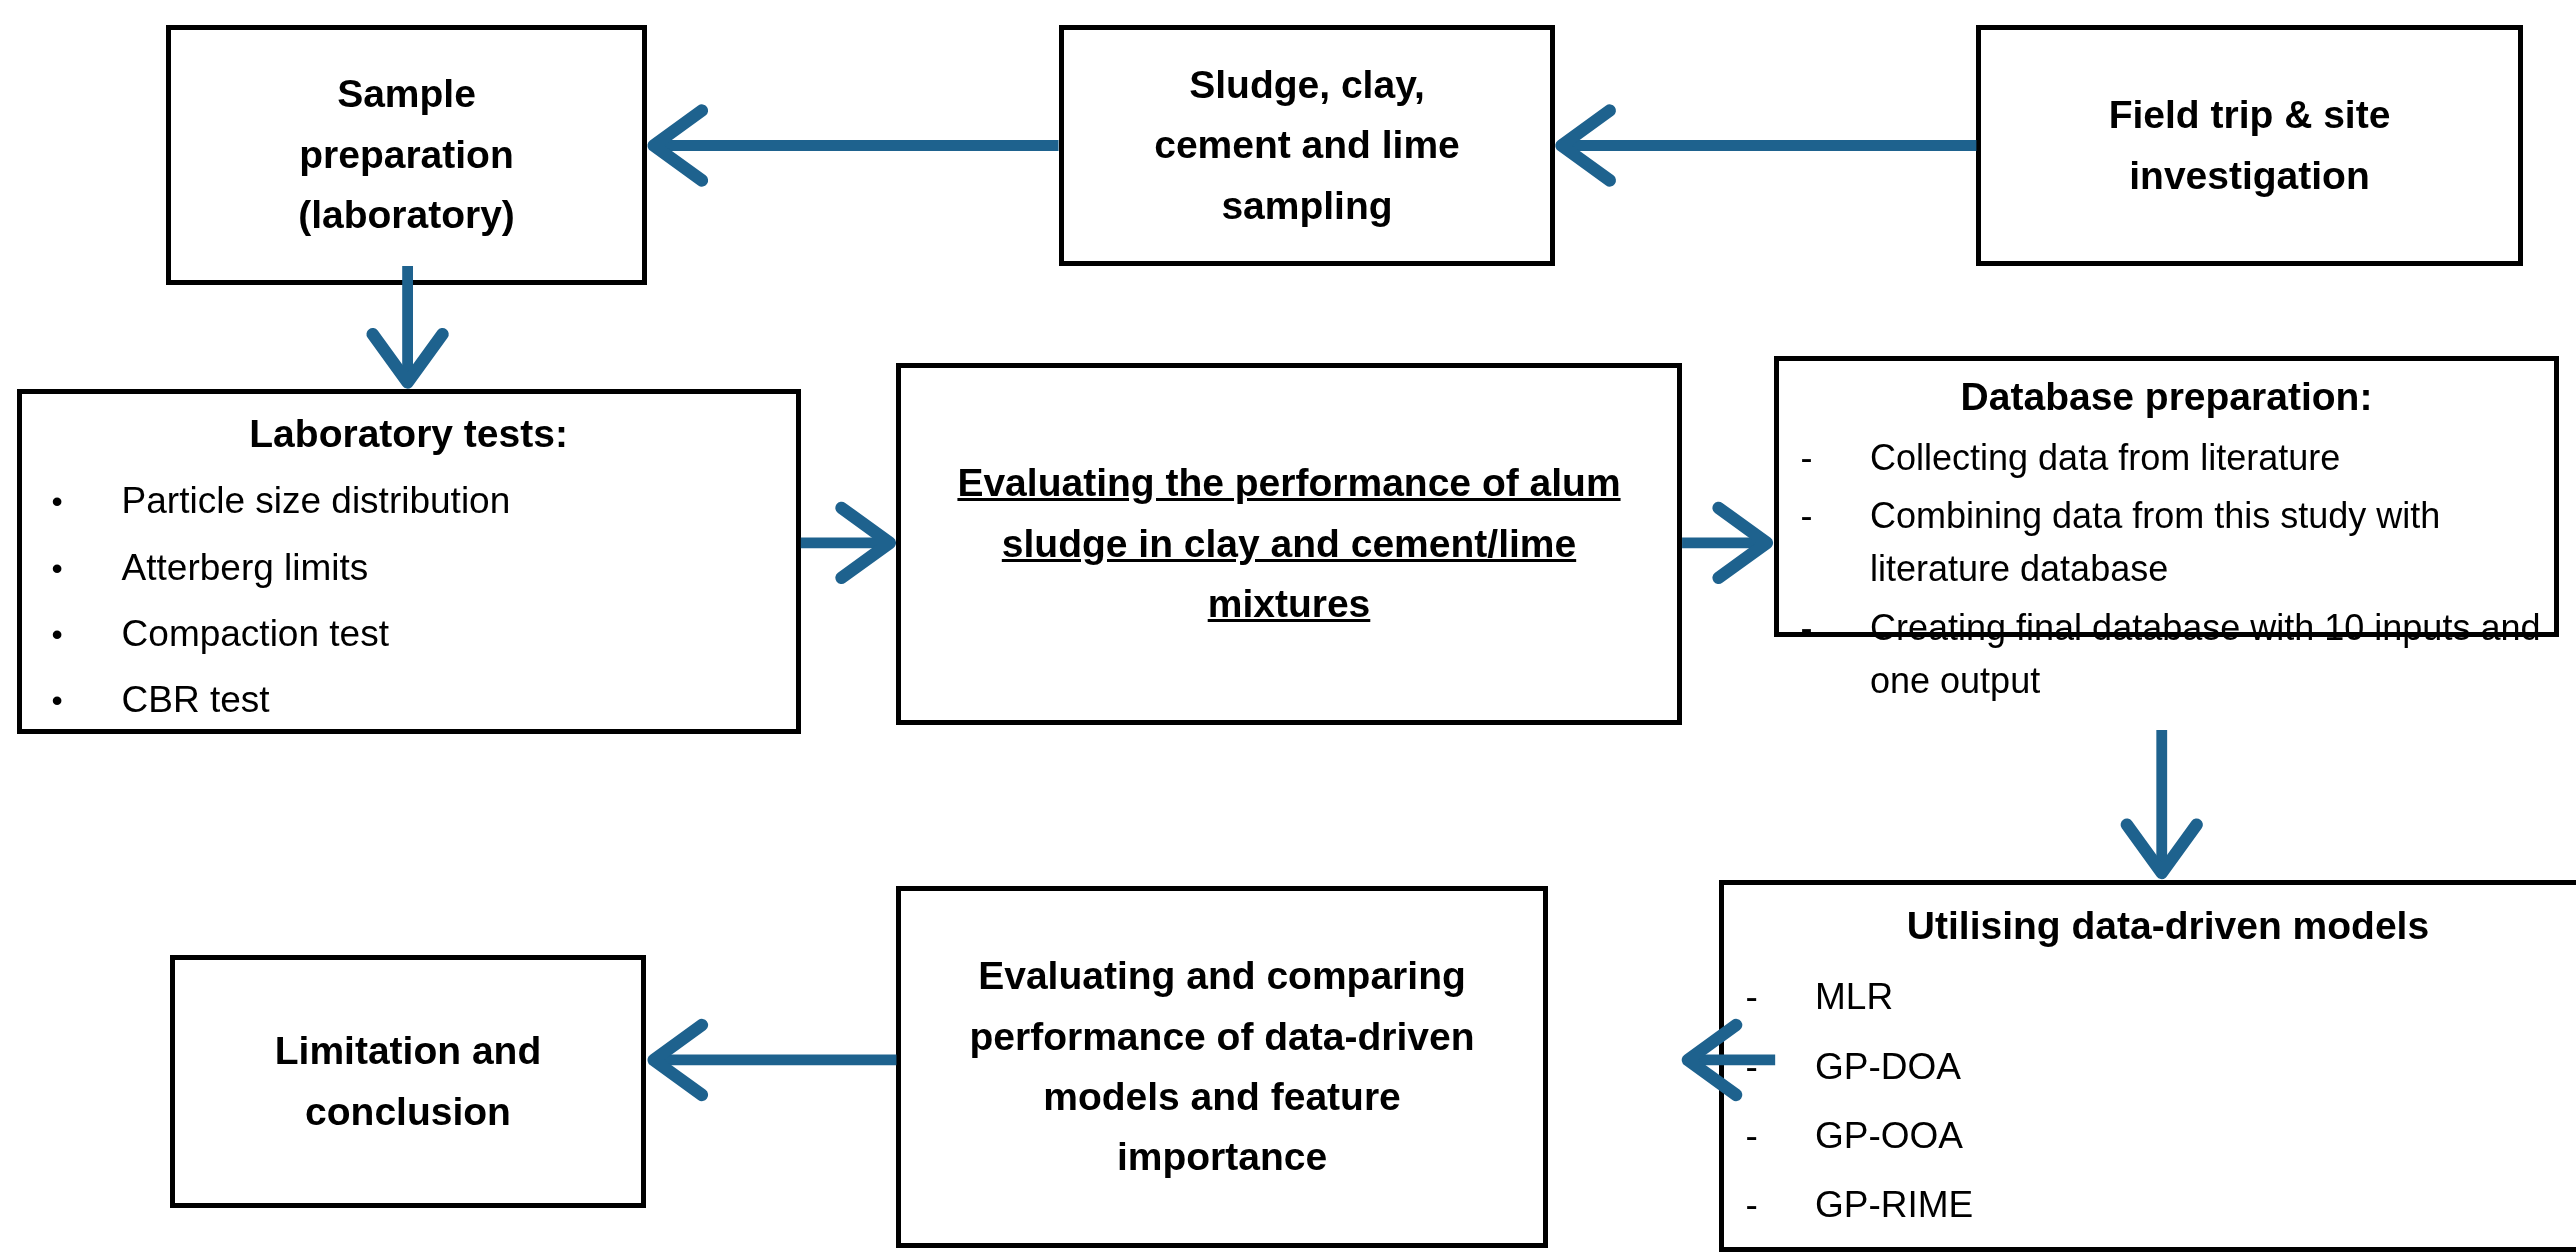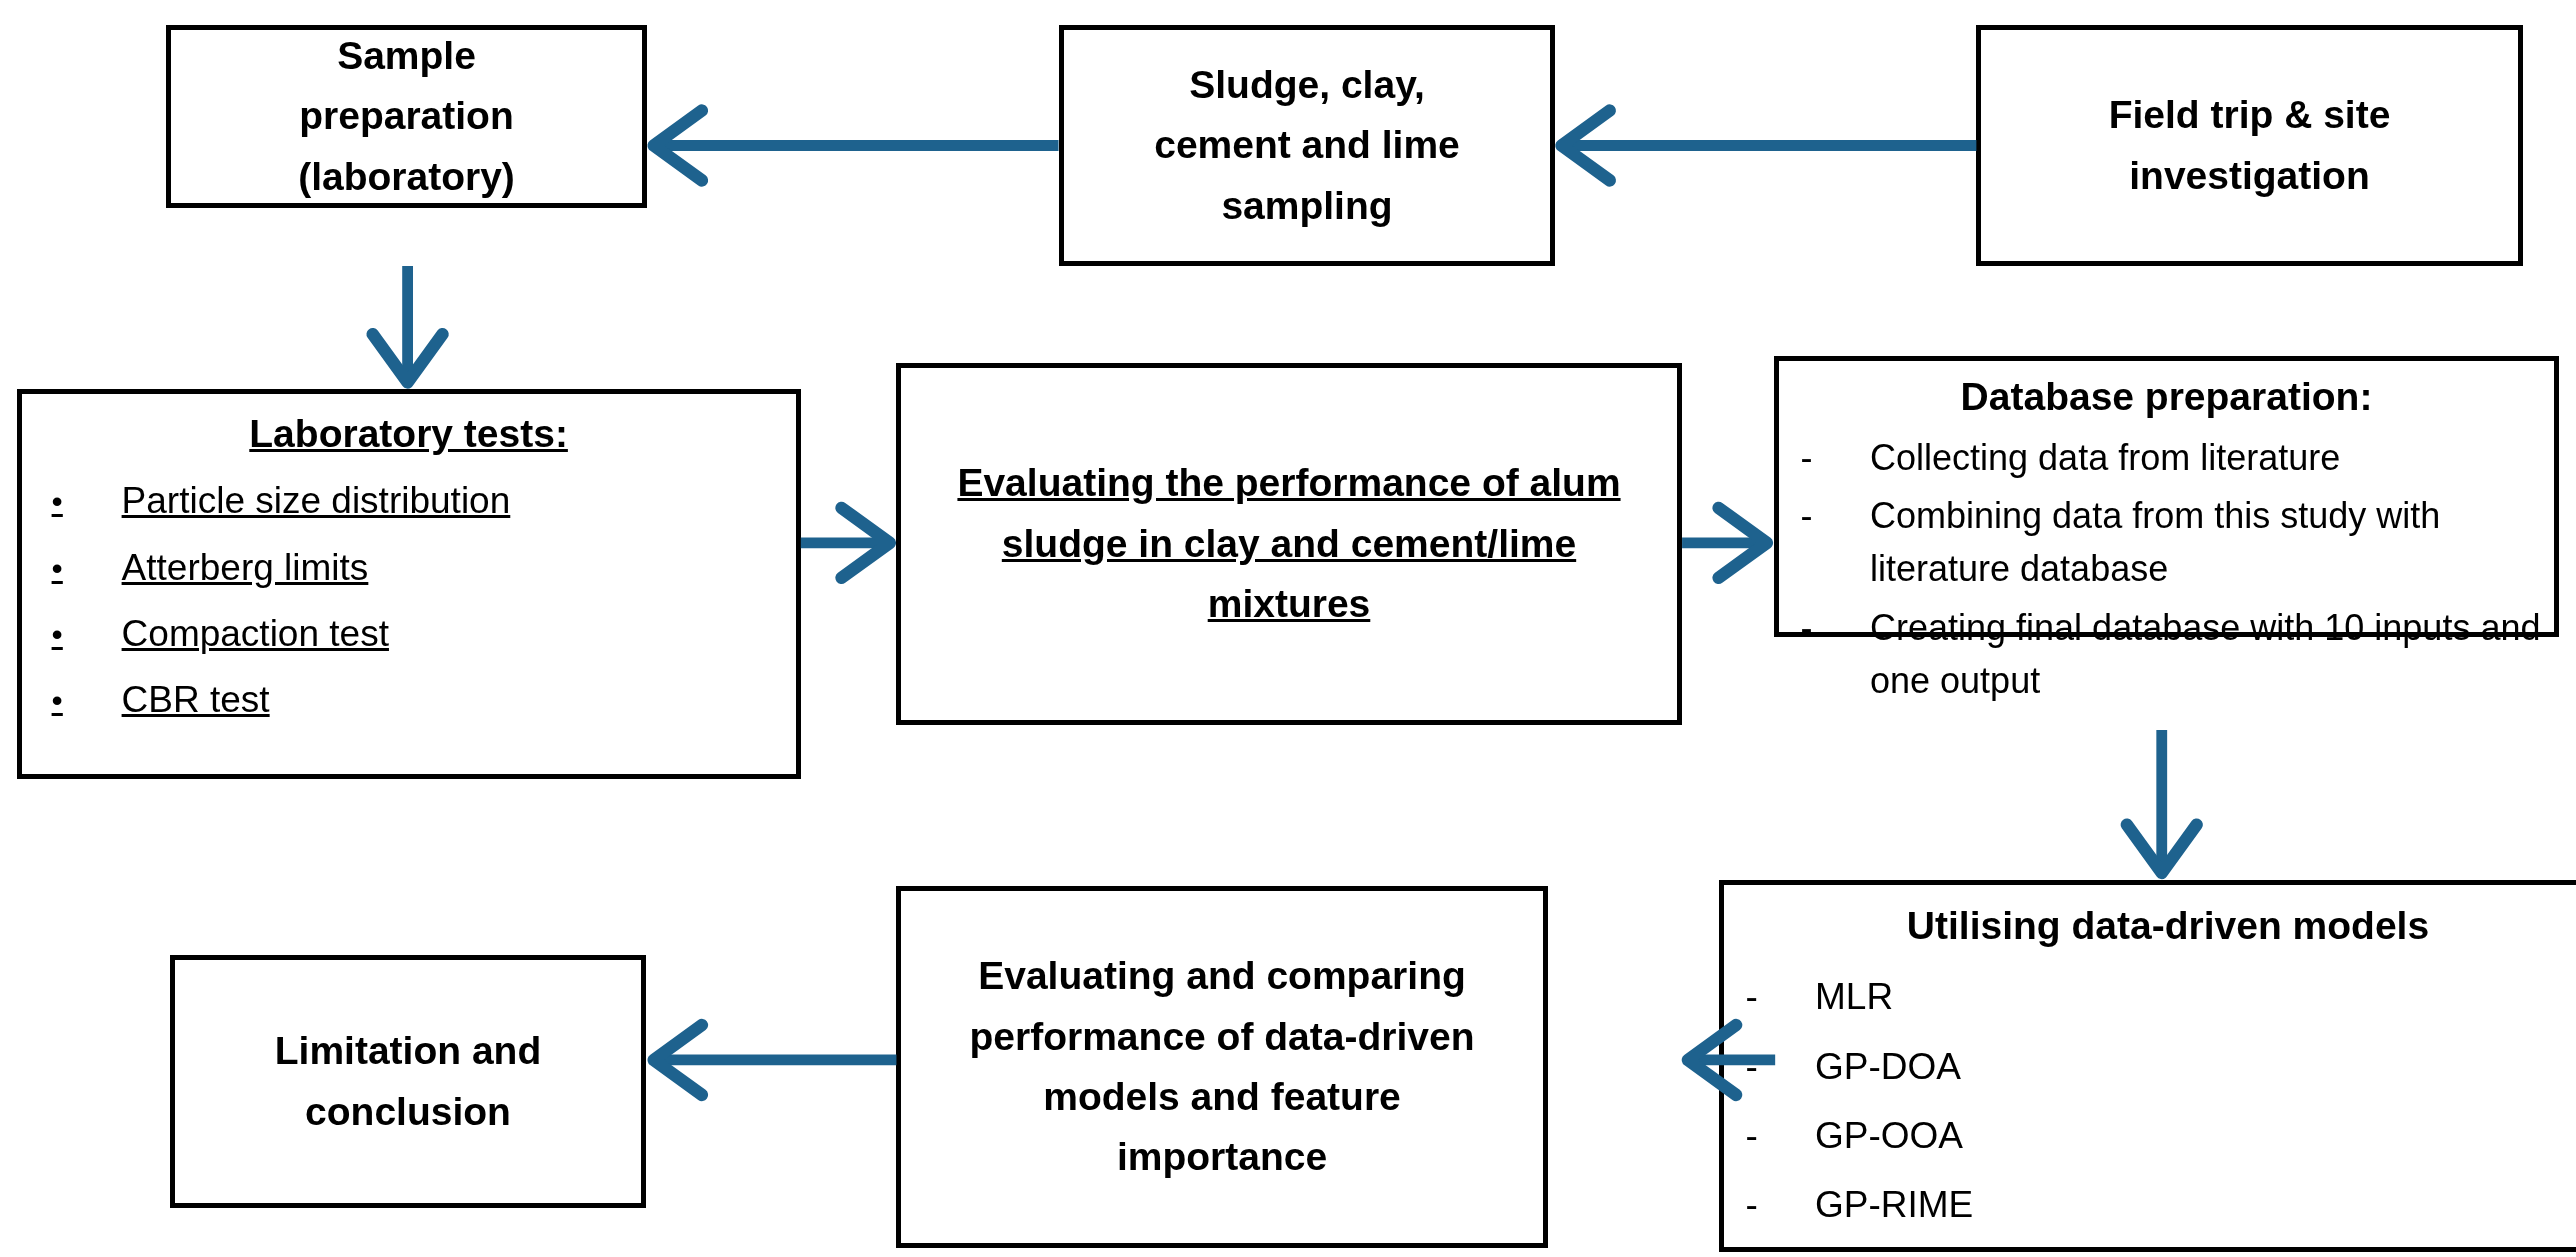--- a/index.html
+++ b/index.html
@@ -102,33 +102,33 @@
     fill: none;
     stroke-linecap: round;
     stroke-linejoin: round;
   }
 </style>
 </head>
 <body>
 
 <div id="canvas">
 
-  <div class="node center" id="sample-preparation" style="left:166px; top:25px; width:481px; height:183px; padding:0 76px;">
+  <div class="node center" id="sample-preparation" style="left:166px; top:25px; width:481px; height:260px; padding:0 76px;">
     <div class="title">Sample preparation (laboratory)</div>
   </div>
 
   <div class="node center" id="sampling" style="left:1059px; top:25px; width:496px; height:241px; padding:0 65px;">
     <div class="title">Sludge, clay, cement and lime sampling</div>
   </div>
 
   <div class="node center" id="field-trip" style="left:1976px; top:25px; width:547px; height:241px; padding:0 50px;">
     <div class="title">Field trip &amp; site investigation</div>
   </div>
 
-  <div class="node list" id="laboratory-tests" style="left:16.6px; top:389px; width:784px; height:390px;text-decoration:underline;">
+  <div class="node list" id="laboratory-tests" style="left:16.6px; top:389px; width:784px; height:345px;">
     <div class="title">Laboratory tests:</div>
     <ul class="items">
       <li>
           <span class="mk">•</span>
           <span class="it">Particle size distribution</span>
         </li>
       <li>
           <span class="mk">•</span>
           <span class="it">Atterberg limits</span>
         </li>

